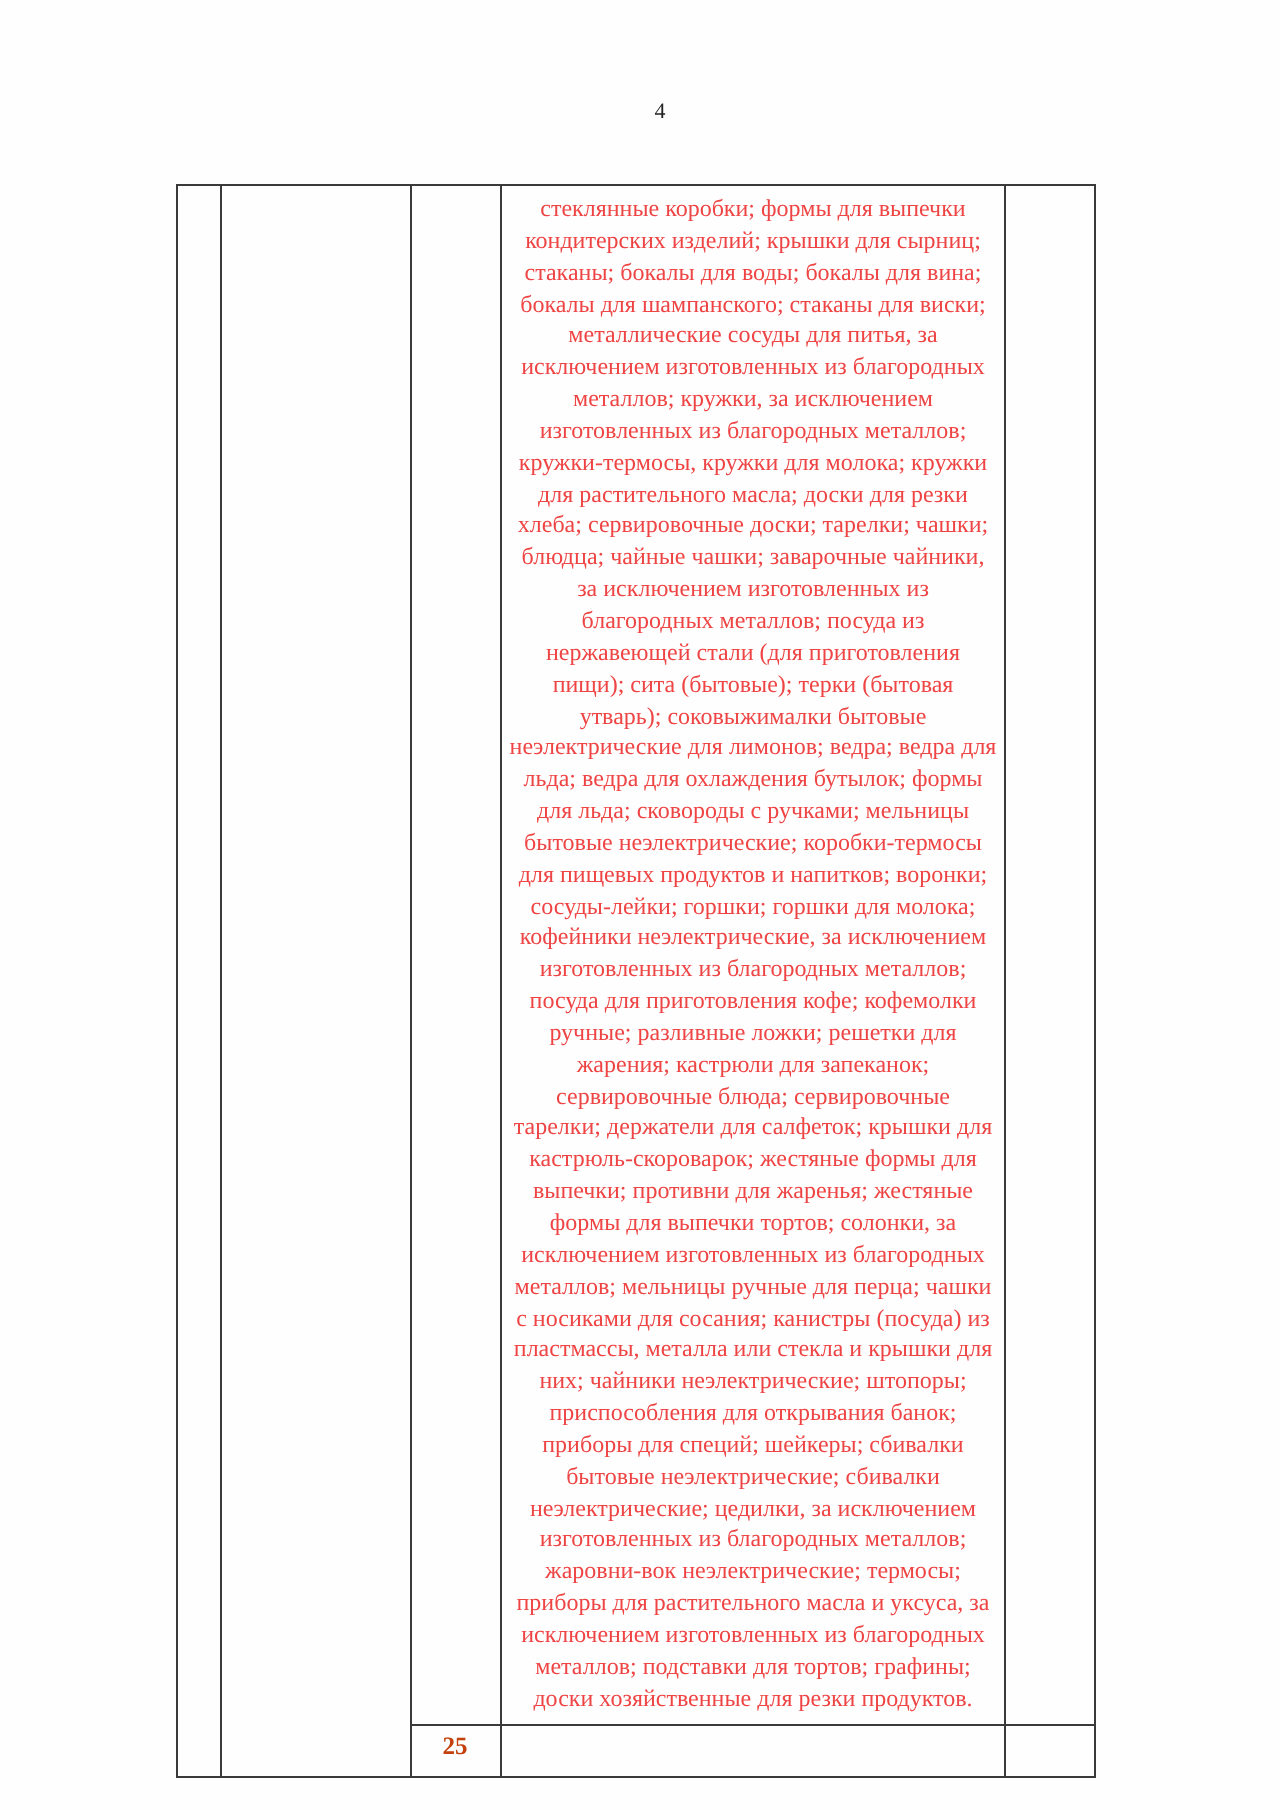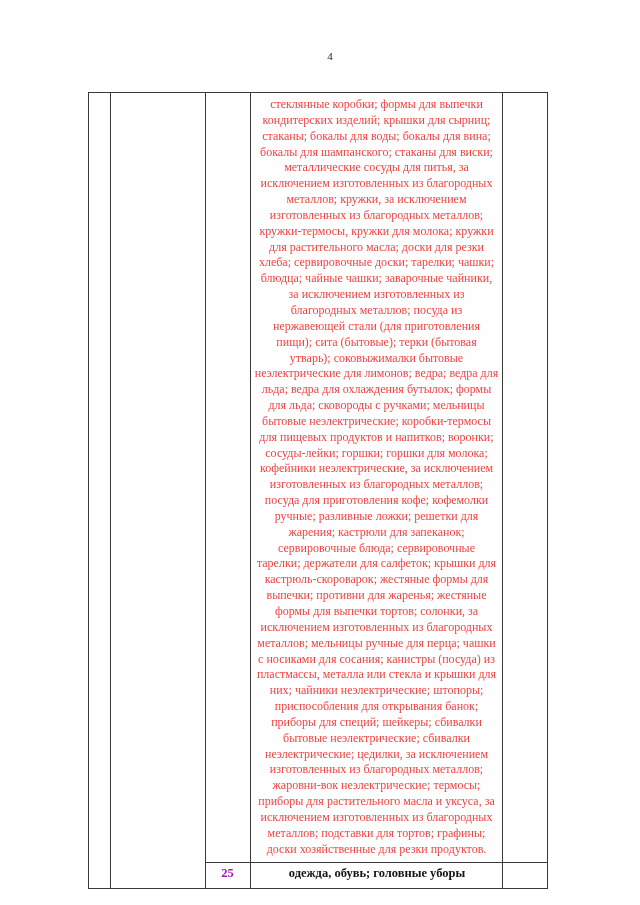--- a/index.html
+++ b/index.html
@@ -55,21 +55,21 @@
     color: #ef4444;
   }
   .row25-num {
     position: absolute;
     top: 866px;
     left: 205px;
     width: 45px;
     text-align: center;
     font-size: 12.5px;
     font-weight: bold;
-    color: #a21caf;
+    color: #c2410c;
   }
   .row25-text {
     position: absolute;
     top: 866px;
     left: 252px;
     width: 250px;
     text-align: center;
     font-size: 12.5px;
     font-weight: bold;
     color: #131313;
@@ -135,15 +135,14 @@
 бытовые неэлектрические; сбивалки
 неэлектрические; цедилки, за исключением
 изготовленных из благородных металлов;
 жаровни-вок неэлектрические; термосы;
 приборы для растительного масла и уксуса, за
 исключением изготовленных из благородных
 металлов; подставки для тортов; графины;
 доски хозяйственные для резки продуктов.</div>
 
   <div class="row25-num">25</div>
-  <div class="row25-text">одежда, обувь; головные уборы</div>
 
 </div>
 
 </body></html>

